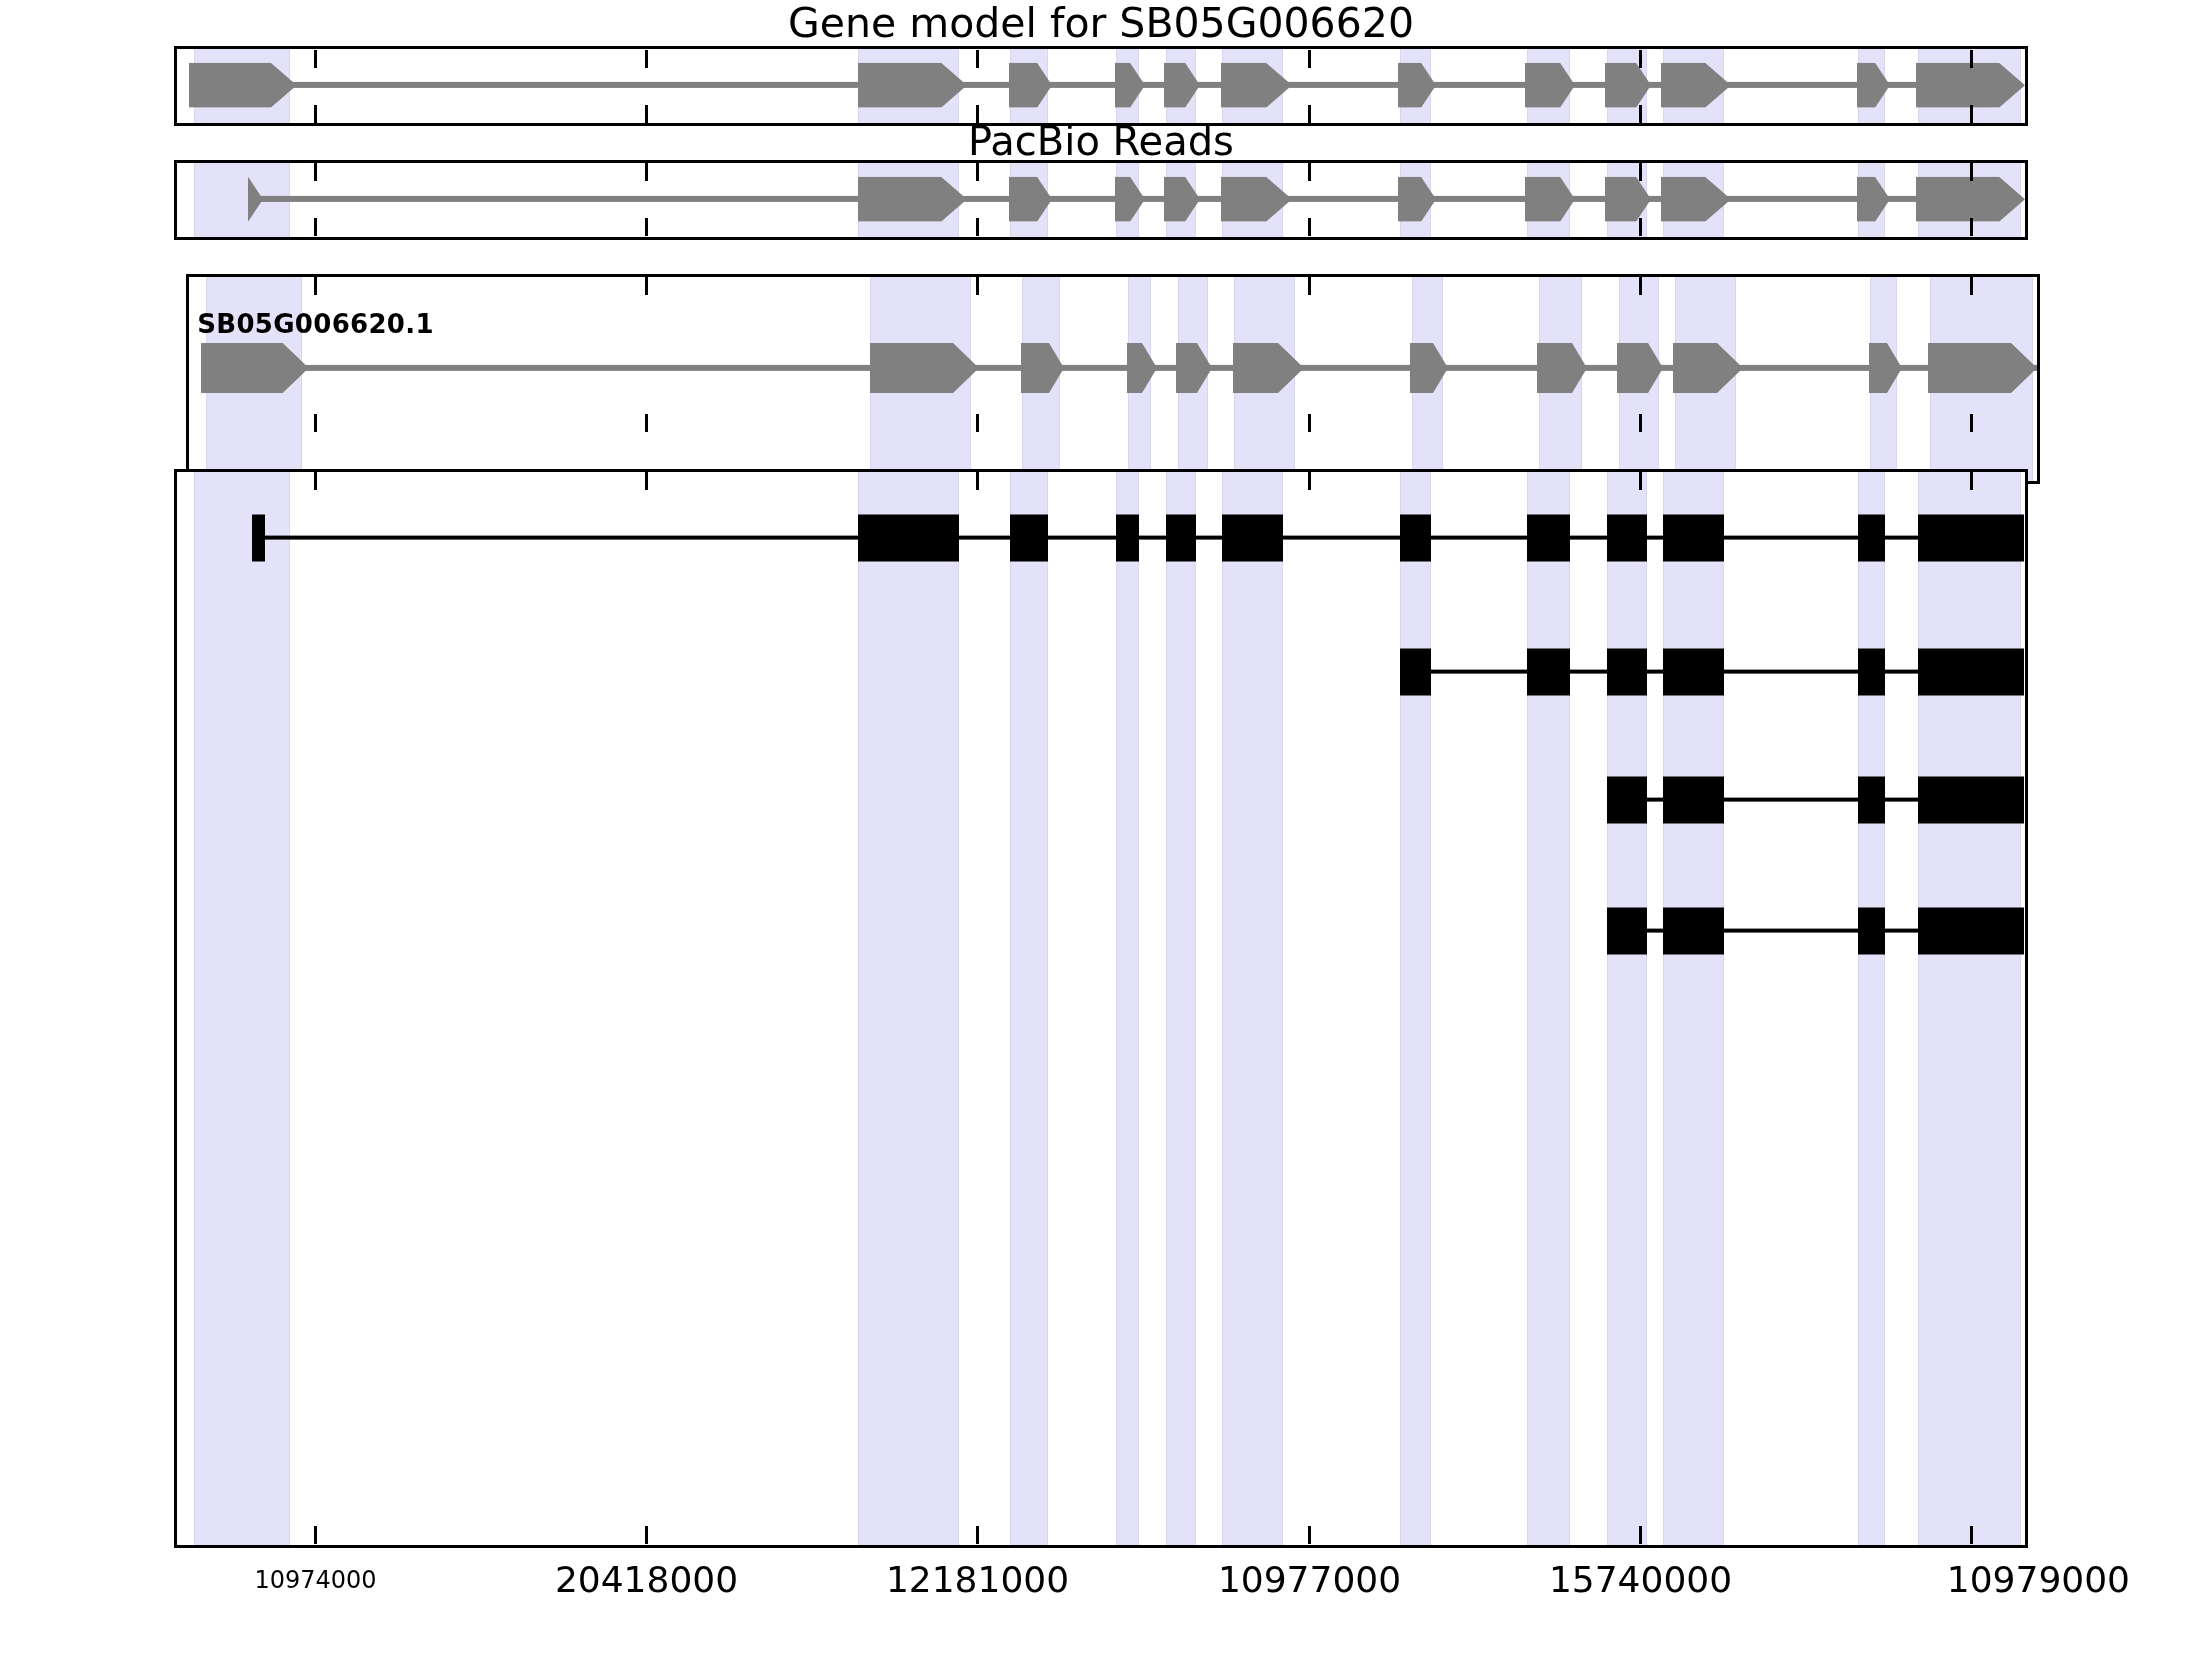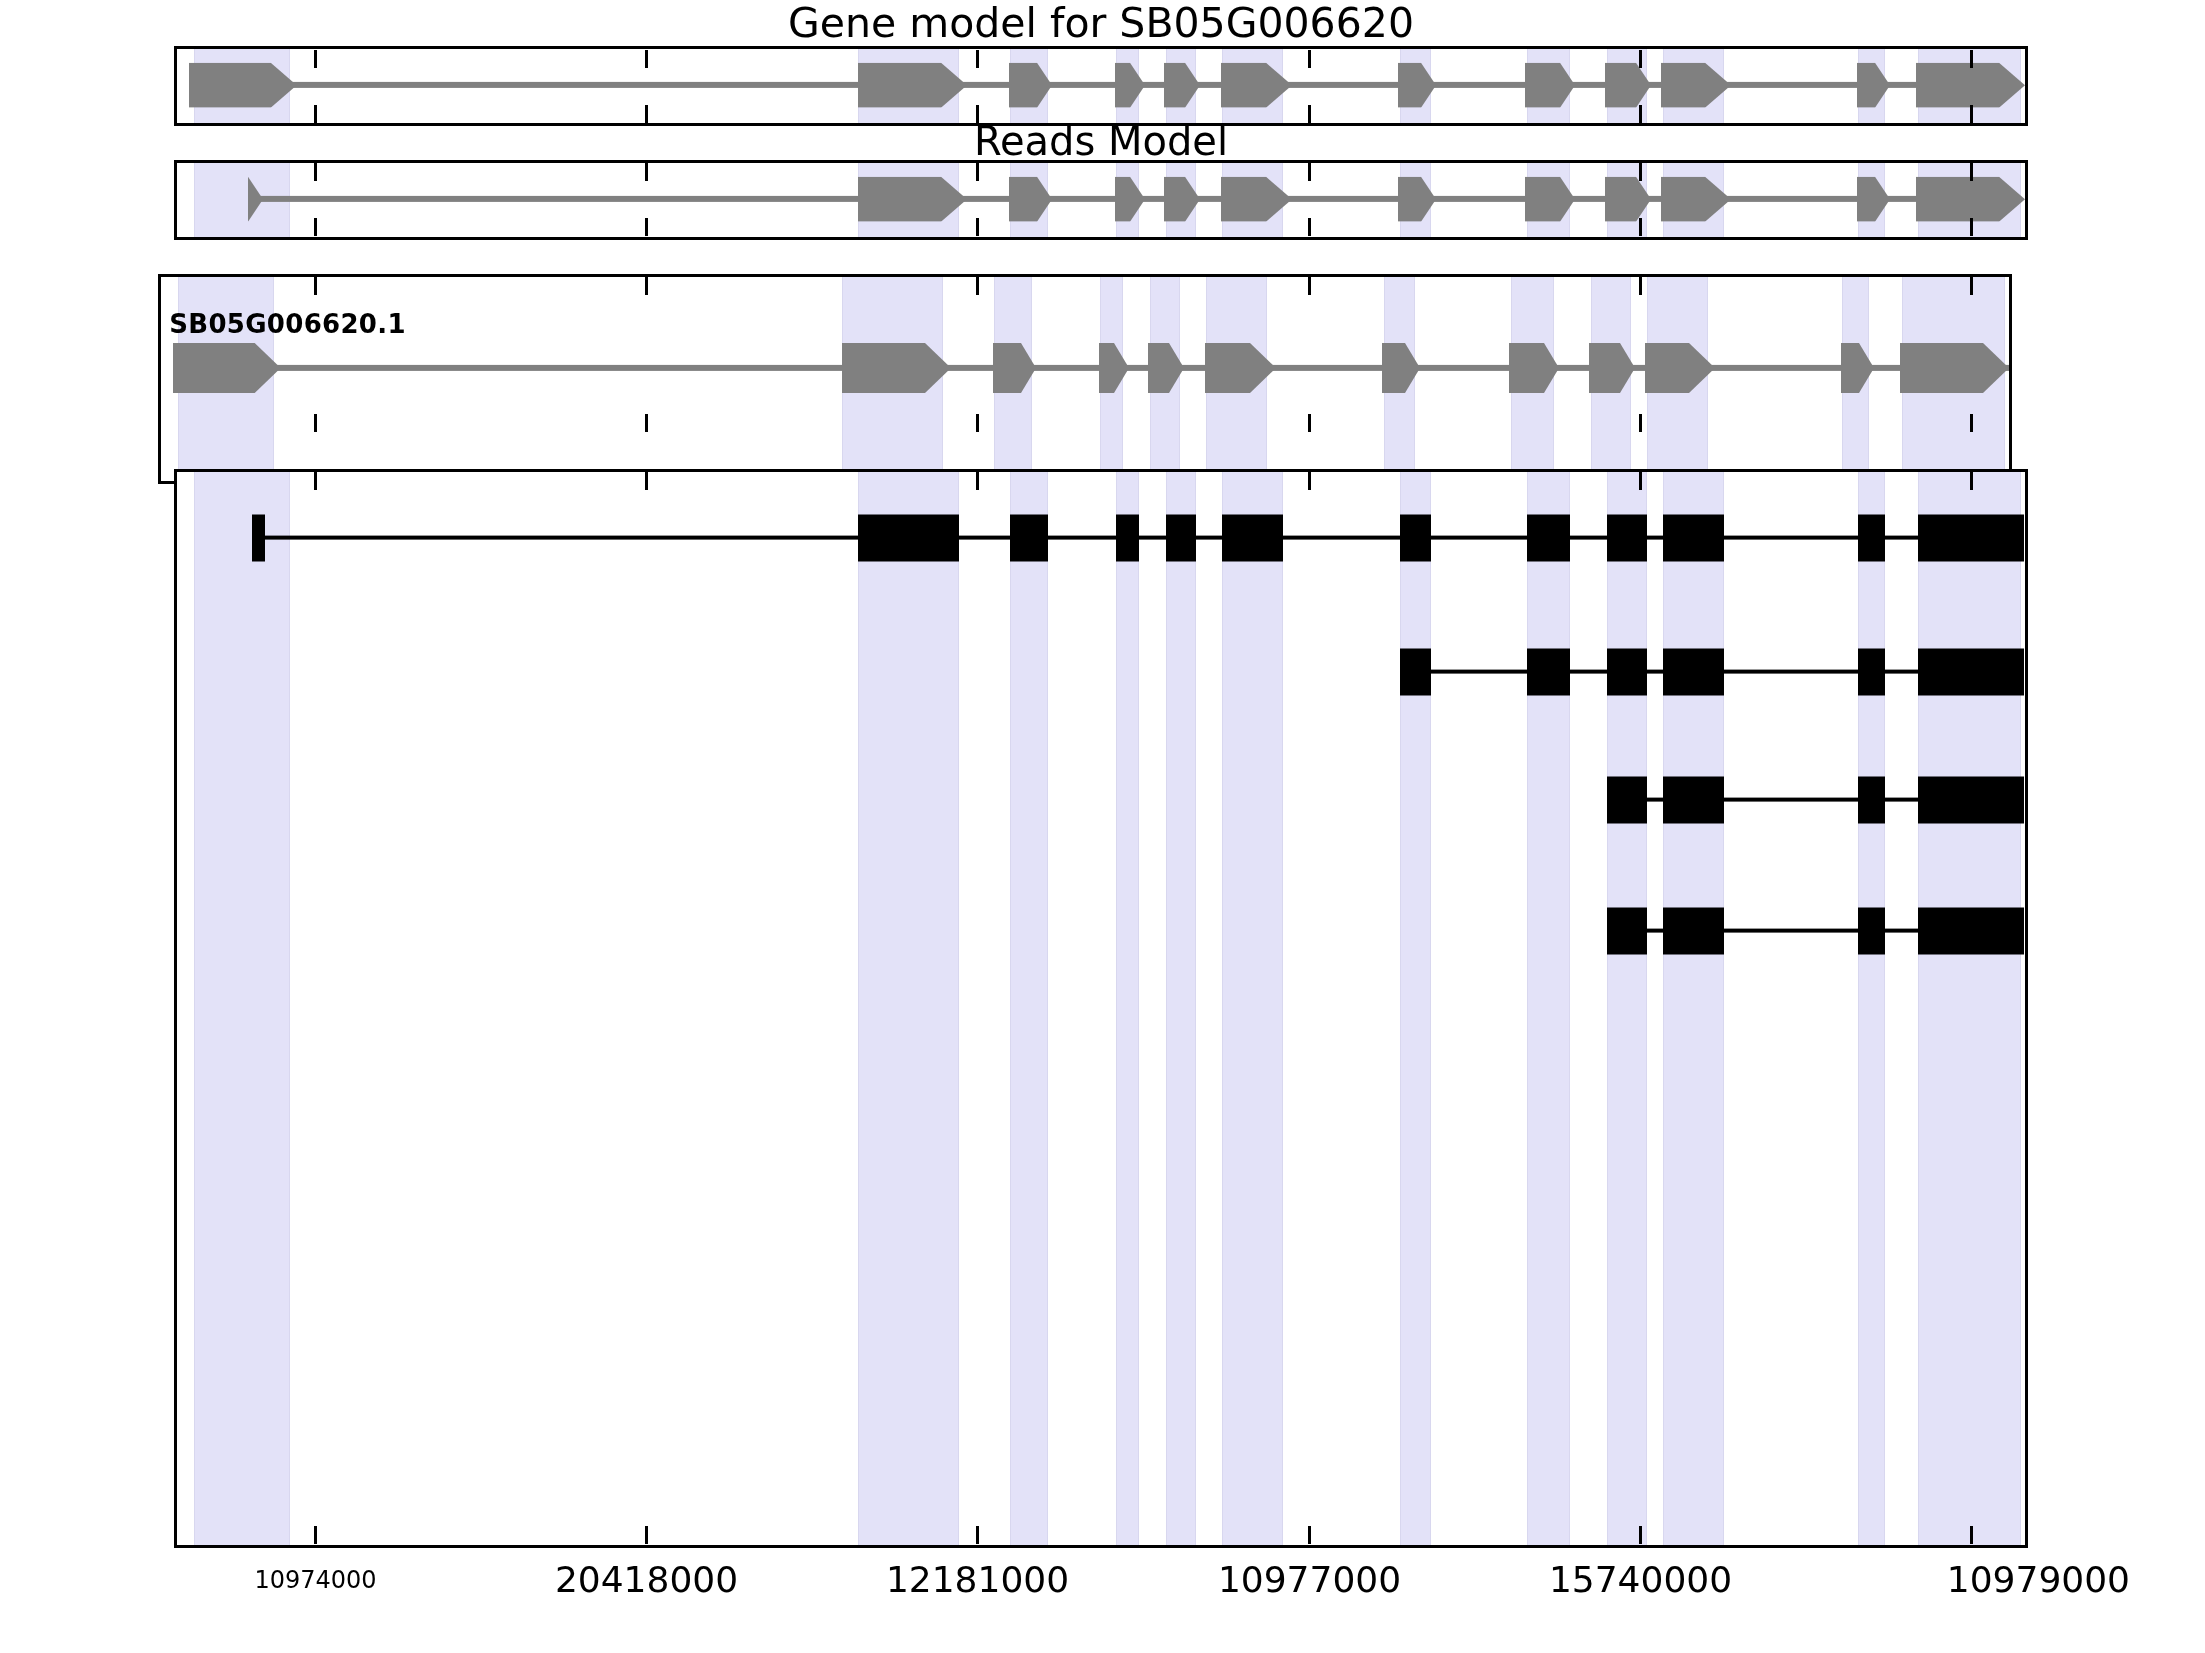--- a/index.html
+++ b/index.html
@@ -98,21 +98,21 @@
           <div class="mexon arrow" style="left: 1221px; width: 38px; height: 45px;"></div>
           <div class="mexon arrow" style="left: 1348px; width: 50px; height: 45px;"></div>
           <div class="mexon arrow" style="left: 1428px; width: 46px; height: 45px;"></div>
           <div class="mexon arrowbig" style="left: 1484px; width: 70px; height: 45px;"></div>
           <div class="mexon arrow" style="left: 1680px; width: 33px; height: 45px;"></div>
           <div class="mexon arrowbig" style="left: 1739px; width: 109px; height: 45px;"></div>
         </div>
       </div>
   </div>
 
-  <div class="panel-title" style="left:174px;top:121px;width:1854px;font-size:40px;line-height:40px;">Reads Model</div>
+  <div class="panel-title" style="left:174px;top:121px;width:1854px;font-size:40px;line-height:40px;">PacBio Reads</div>
   <div class="panel" id="panel-1" style="left:174px;top:160px;width:1854px;height:80px;">
     <div class="track" id="track-1">
         <div class="hl" style="left: 16.7px; width: 96px;"></div>
         <div class="hl" style="left: 681px; width: 101px;"></div>
         <div class="hl" style="left: 833px; width: 38px;"></div>
         <div class="hl" style="left: 939px; width: 23px;"></div>
         <div class="hl" style="left: 989px; width: 30px;"></div>
         <div class="hl" style="left: 1045px; width: 61px;"></div>
         <div class="hl" style="left: 1223px; width: 31px;"></div>
         <div class="hl" style="left: 1350px; width: 43px;"></div>
@@ -131,21 +131,21 @@
           <div class="mexon arrow" style="left: 1221px; width: 38px; height: 45px;"></div>
           <div class="mexon arrow" style="left: 1348px; width: 50px; height: 45px;"></div>
           <div class="mexon arrow" style="left: 1428px; width: 46px; height: 45px;"></div>
           <div class="mexon arrowbig" style="left: 1484px; width: 70px; height: 45px;"></div>
           <div class="mexon arrow" style="left: 1680px; width: 33px; height: 45px;"></div>
           <div class="mexon arrowbig" style="left: 1739px; width: 109px; height: 45px;"></div>
         </div>
       </div>
   </div>
 
-  <div class="panel" id="panel-2" style="left:158px;top:274px;width:1854px;height:210px;">
+  <div class="panel" id="panel-2" style="left:186px;top:274px;width:1854px;height:210px;">
     <div class="track" id="track-2">
         <div class="hl" style="left: 16.7px; width: 96px;"></div>
         <div class="hl" style="left: 681px; width: 101px;"></div>
         <div class="hl" style="left: 833px; width: 38px;"></div>
         <div class="hl" style="left: 939px; width: 23px;"></div>
         <div class="hl" style="left: 989px; width: 30px;"></div>
         <div class="hl" style="left: 1045px; width: 61px;"></div>
         <div class="hl" style="left: 1223px; width: 31px;"></div>
         <div class="hl" style="left: 1350px; width: 43px;"></div>
         <div class="hl" style="left: 1430px; width: 40px;"></div>

